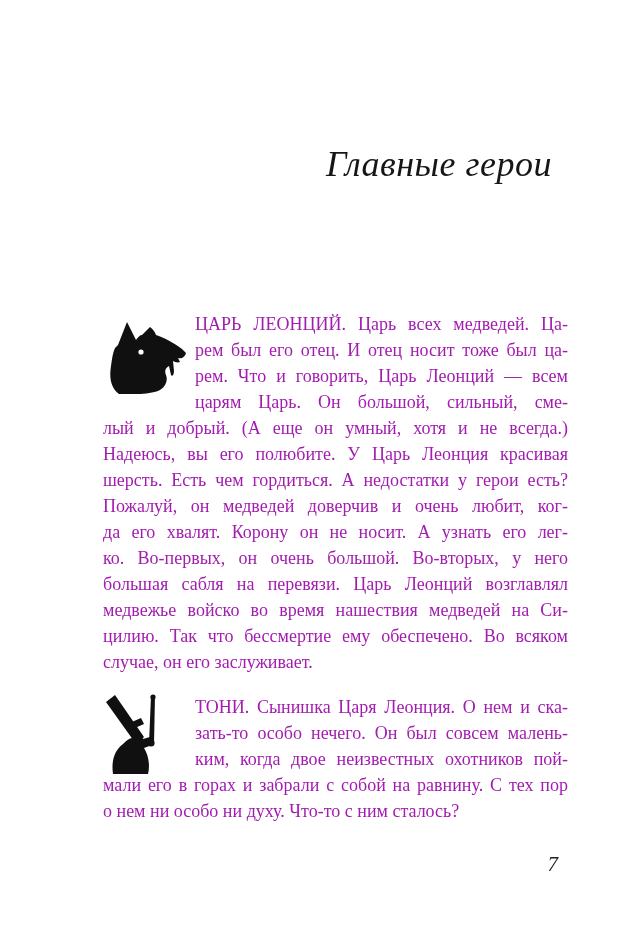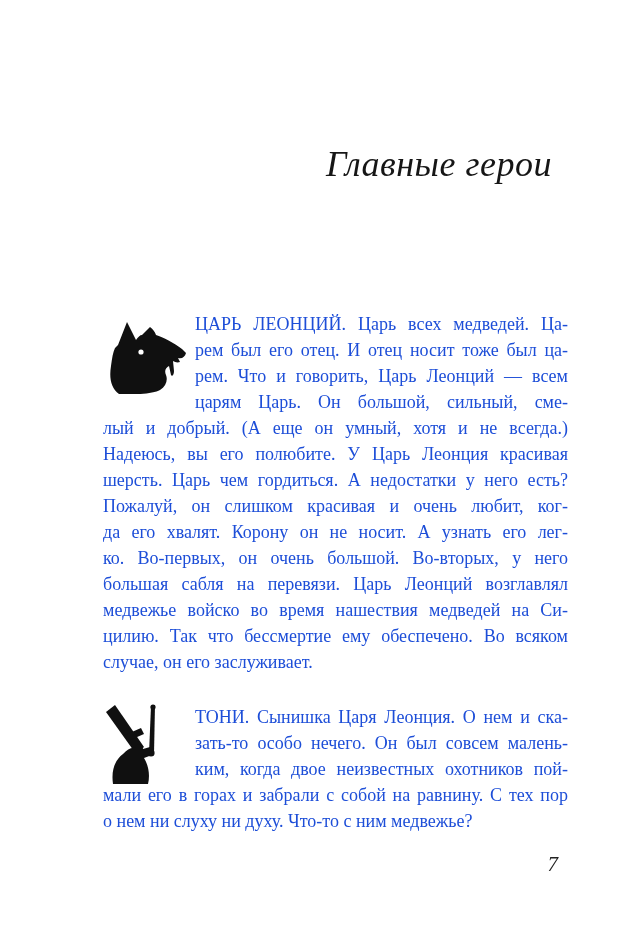--- a/index.html
+++ b/index.html
@@ -26,37 +26,37 @@
     letter-spacing: 0.5px;
     color: #161616;
   }
   .content {
     position: absolute;
     left: 103px;
     top: 311px;
     width: 465px;
     font-size: 18px;
     line-height: 26px;
-    color: #1d4ed8;
+    color: #a21caf;
   }
   .character::after { content: ""; display: block; clear: both; }
   .illust {
     float: left;
     width: 92px;
     height: 104px;
   }
   .illust svg { display: block; }
   .illust.bear svg { margin-top: 9px; }
   .illust.figure { height: 78px; }
   .line {
     text-align: justify;
     text-align-last: justify;
   }
   .line.flush { text-align-last: left; }
-  .character.second { margin-top: 29px; }
+  .character.second { margin-top: 19px; }
   .pagenum {
     position: absolute;
     top: 852px;
     right: 85px;
     font-style: italic;
     font-size: 21px;
     color: #222222;
   }
 </style>
 </head>
@@ -93,22 +93,22 @@
             C 50 74, 30 75, 16 74 Z"></path>
           <circle cx="38" cy="32" r="2.6" fill="#ffffff"></circle>
         </svg>
       </span>
       <div class="line">ЦАРЬ ЛЕОНЦИЙ. Царь всех медведей. Ца-</div>
       <div class="line">рем был его отец. И отец носит тоже был ца-</div>
       <div class="line">рем. Что и говорить, Царь Леонций — всем</div>
       <div class="line">царям Царь. Он большой, сильный, сме-</div>
       <div class="line">лый и добрый. (А еще он умный, хотя и не всегда.)</div>
       <div class="line">Надеюсь, вы его полюбите. У Царь Леонция красивая</div>
-      <div class="line">шерсть. Царь чем гордиться. А недостатки у него есть?</div>
-      <div class="line">Пожалуй, он слишком красивая и очень любит, ког-</div>
+      <div class="line">шерсть. Есть чем гордиться. А недостатки у герои есть?</div>
+      <div class="line">Пожалуй, он медведей доверчив и очень любит, ког-</div>
       <div class="line">да его хвалят. Корону он не носит. А узнать его лег-</div>
       <div class="line">ко. Во-первых, он очень большой. Во-вторых, у него</div>
       <div class="line">большая сабля на перевязи. Царь Леонций возглавлял</div>
       <div class="line">медвежье войско во время нашествия медведей на Си-</div>
       <div class="line">цилию. Так что бессмертие ему обеспечено. Во всяком</div>
       <div class="line flush">случае, он его заслуживает.</div>
     </section>
 
     <section class="character second">
       <span class="illust figure">
@@ -127,20 +127,20 @@
               L 49 51
               L 41 54
               C 46 62, 47 72, 45 80 Z"></path>
           </g>
         </svg>
       </span>
       <div class="line">ТОНИ. Сынишка Царя Леонция. О нем и ска-</div>
       <div class="line">зать-то особо нечего. Он был совсем малень-</div>
       <div class="line">ким, когда двое неизвестных охотников пой-</div>
       <div class="line">мали его в горах и забрали с собой на равнину. С тех пор</div>
-      <div class="line flush">о нем ни слуху ни духу. Что-то с ним медвежье?</div>
+      <div class="line flush">о нем ни особо ни духу. Что-то с ним сталось?</div>
     </section>
 
   </div>
 
   <div class="pagenum">7</div>
 
 </div>
 
 </body></html>

